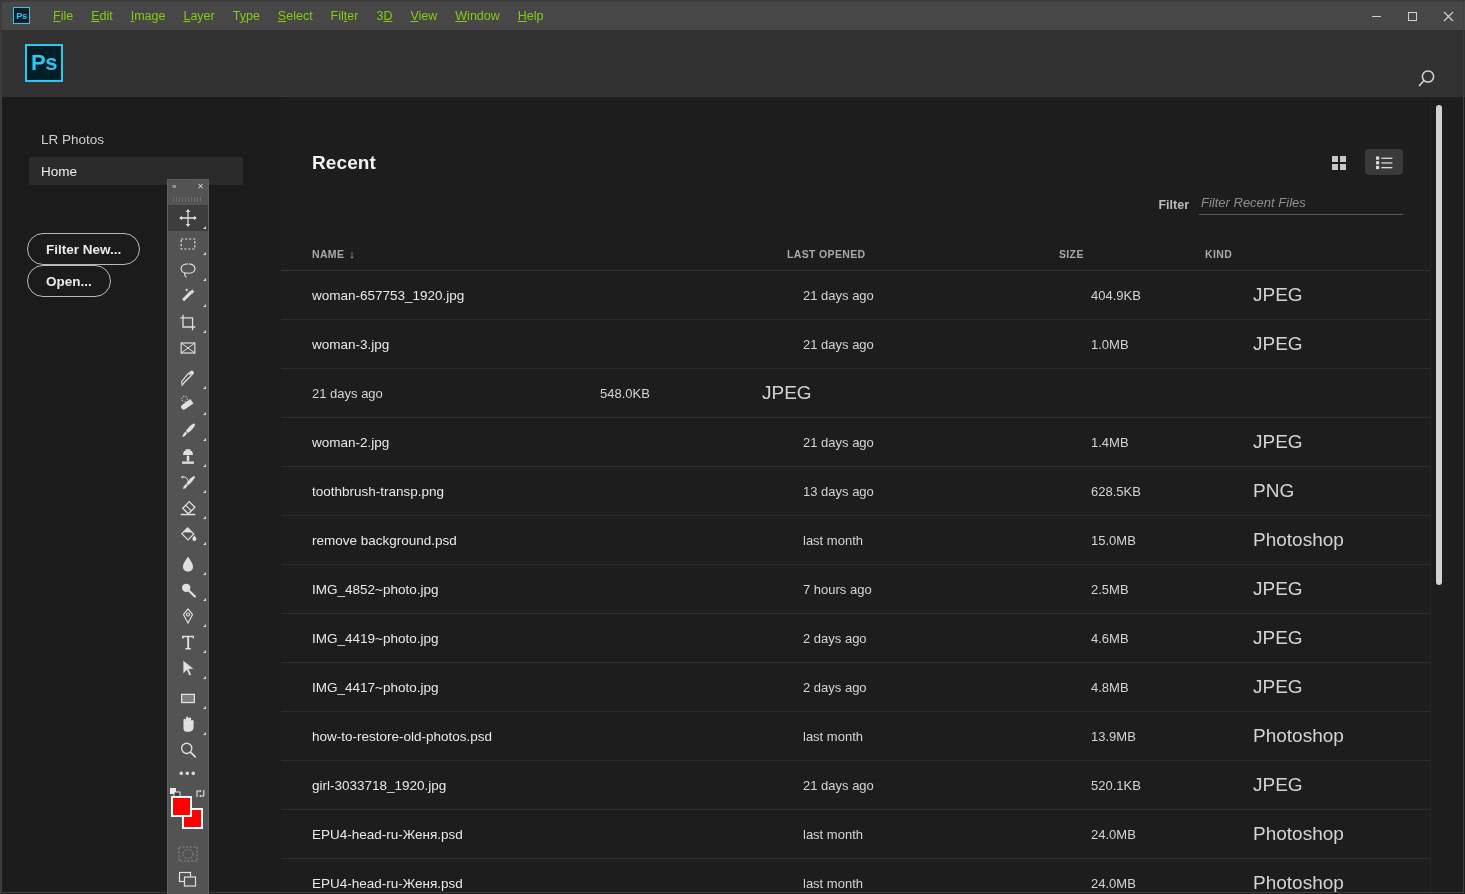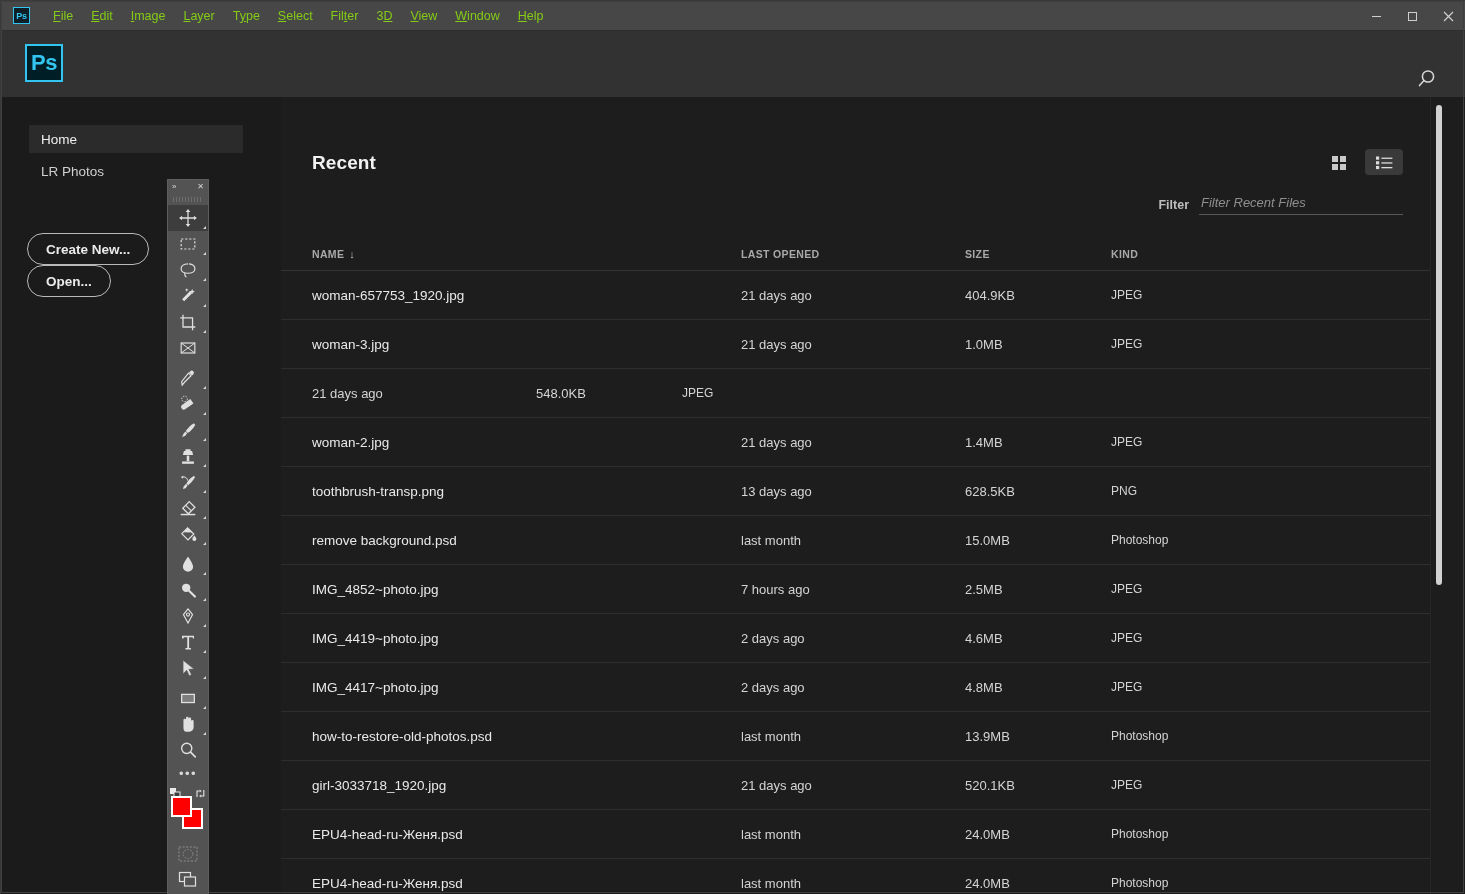--- a/index.html
+++ b/index.html
@@ -250,26 +250,26 @@
   .thead {
     height: 34px;
     border-bottom: 1px solid #333333;
   }
   .thead .cell {
     color: #a9a9a9;
     font-size: 10.5px;
     font-weight: bold;
     letter-spacing: 0.35px;
   }
-  .trow.dat { cursor: pointer; }
+  .trow.dat { cursor: pointer; gap: 16px; }
   .cell { flex: 0 0 auto; }
-  .c-name { width: 429px; color: #e9e9e9; font-size: 13.5px; }
-  .c-open { width: 224px; color: #d4d4d4; font-size: 13px; }
+  .c-name { width: 475px; color: #e9e9e9; font-size: 13.5px; }
+  .c-open { width: 272px; color: #d4d4d4; font-size: 13px; }
   .c-size { width: 146px; color: #d4d4d4; font-size: 13px; }
-  .c-kind { width: 150px; color: #d4d4d4; font-size: 12px; }
+  .c-kind { width: 150px; color: #d4d4d4; font-size: 19px; }
   .sort-arrow { margin-left: 5px; font-size: 11px; color: #bdbdbd; }
 
   
   .scrollbar {
     position: absolute; right: 0; top: 0;
     width: 16px; height: 798px;
     background: #1d1d1d;
     border-left: 1px solid #262626;
   }
   .sb-thumb {
@@ -332,29 +332,29 @@
         <circle cx="12" cy="8.5" r="5.6" fill="none" stroke="#d8d8d8" stroke-width="1.5"></circle>
         <path d="M7.8 12.8 L3.5 17.6" stroke="#d8d8d8" stroke-width="1.5" fill="none" stroke-linecap="round"></path>
       </svg>
     </div>
   </div>
 
   <div class="bodyarea">
 
     <div class="sidebar">
       <div id="side-items">
+          <div class="side-item">
+            <span>LR Photos</span>
+          </div>
           <div class="side-item active">
             <span>Home</span>
           </div>
-          <div class="side-item">
-            <span>LR Photos</span>
-          </div>
         </div>
       <div class="side-buttons">
-        <div class="pill">Create New...</div><br>
+        <div class="pill">Filter New...</div><br>
         <div class="pill">Open...</div>
       </div>
     </div>
 
     <div class="main">
       <div class="main-title">Recent</div>
 
       <div class="view-toggle">
         <div class="vt-btn">
           <svg width="17" height="17" viewBox="0 0 17 17">

